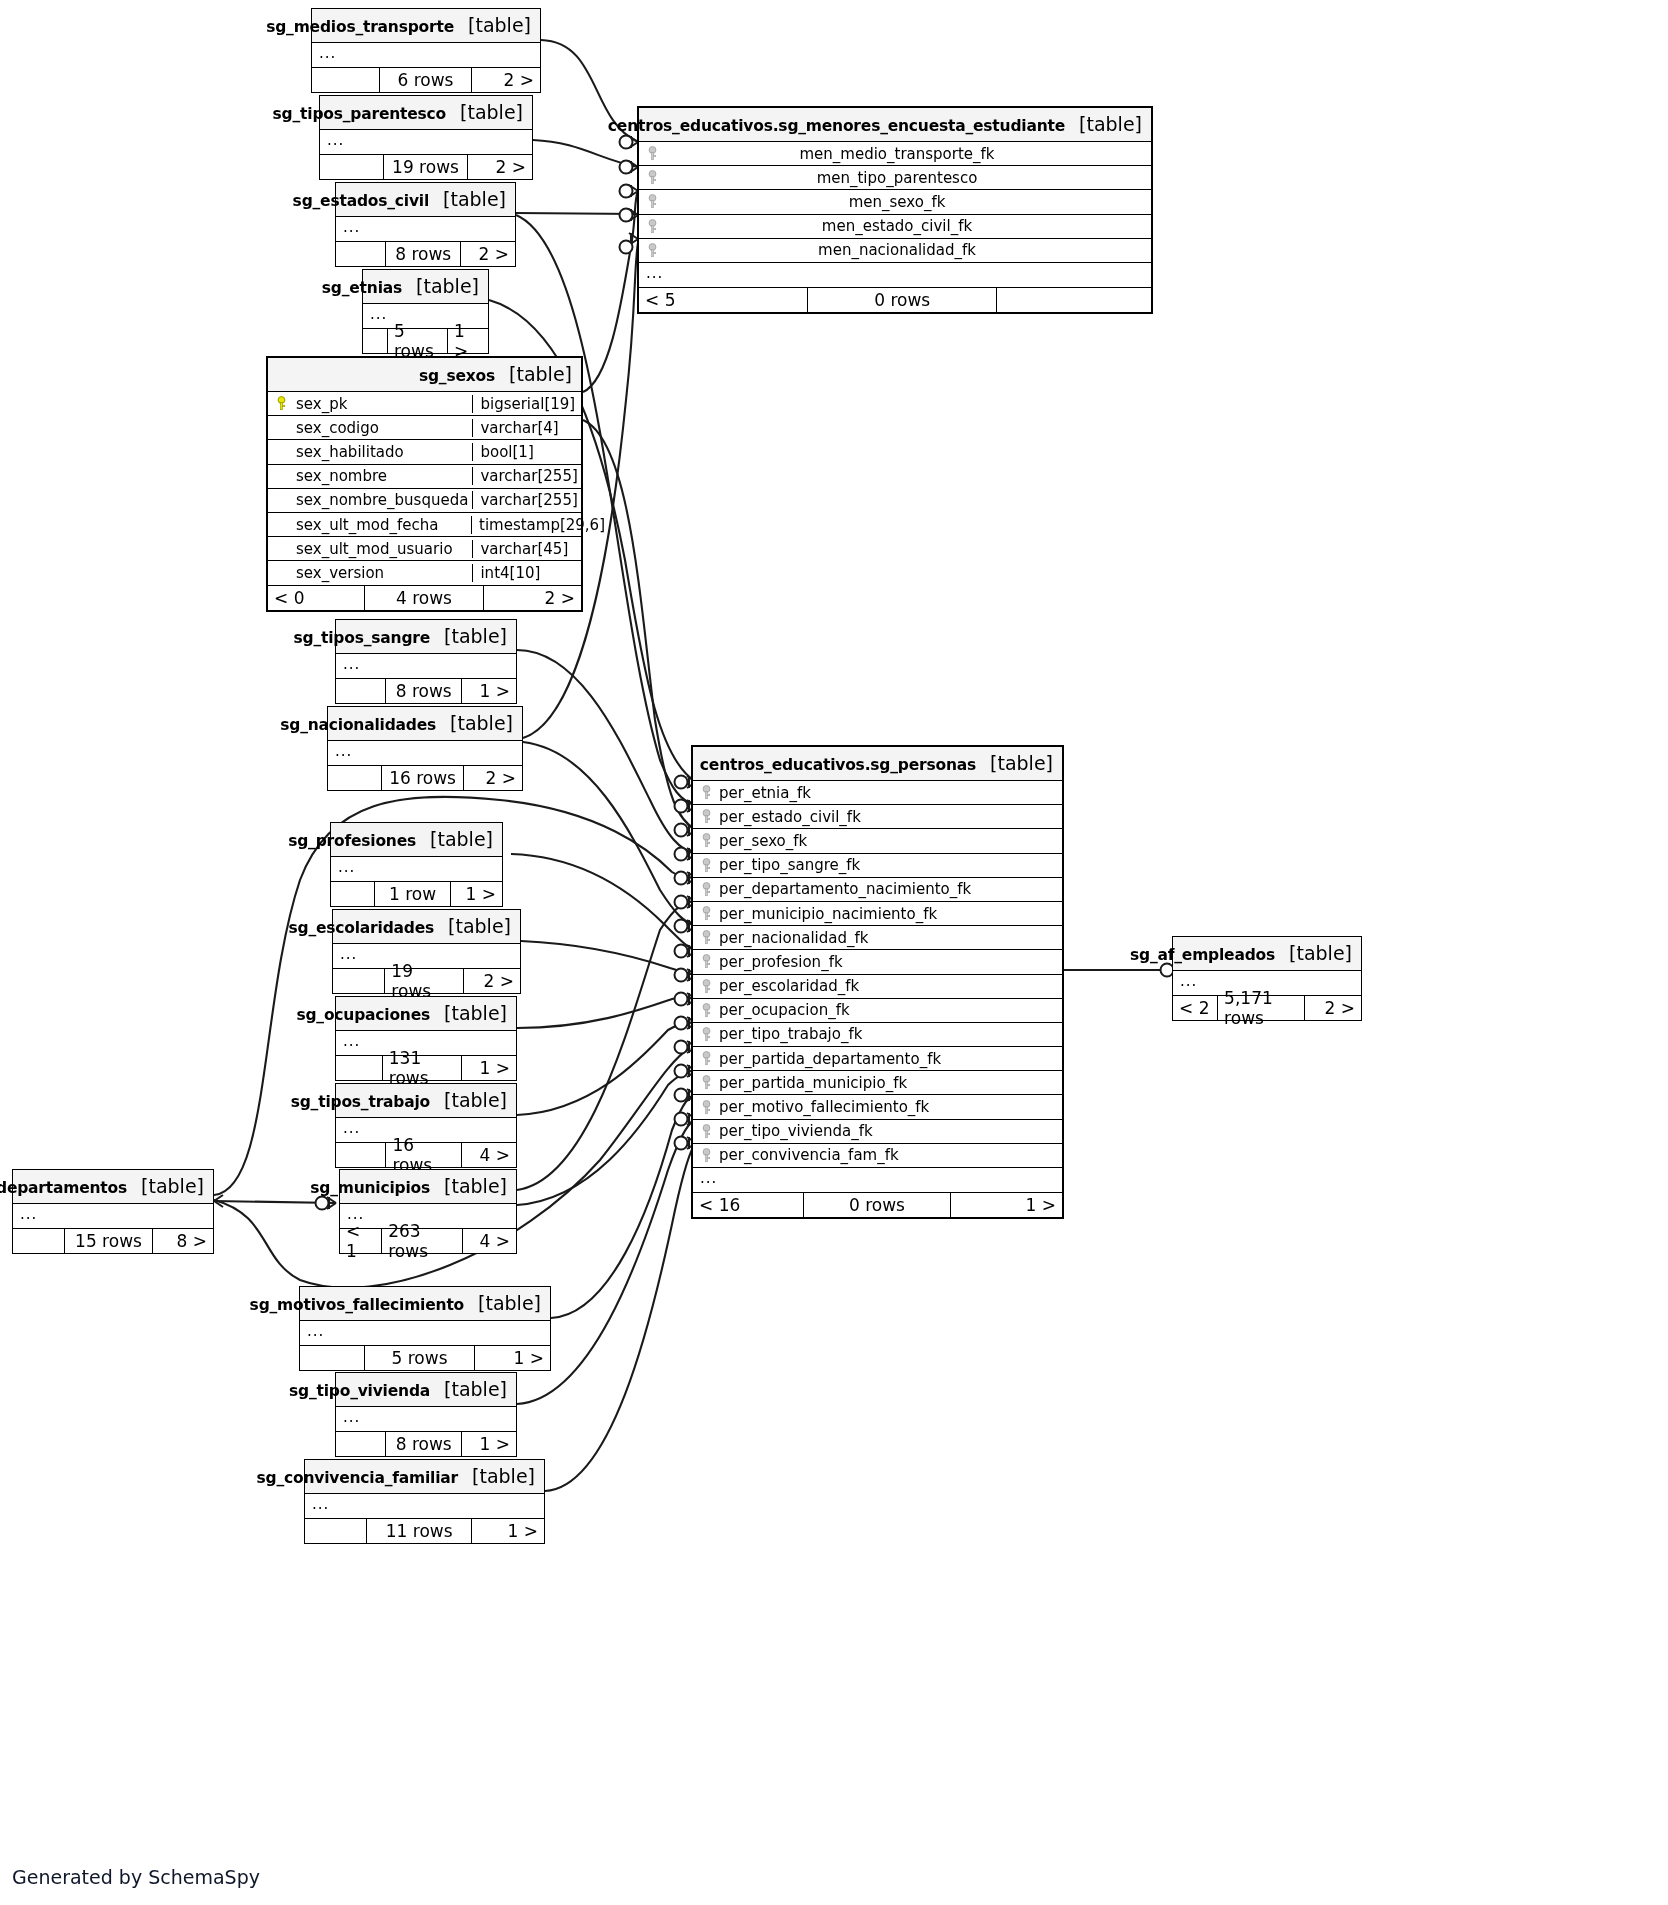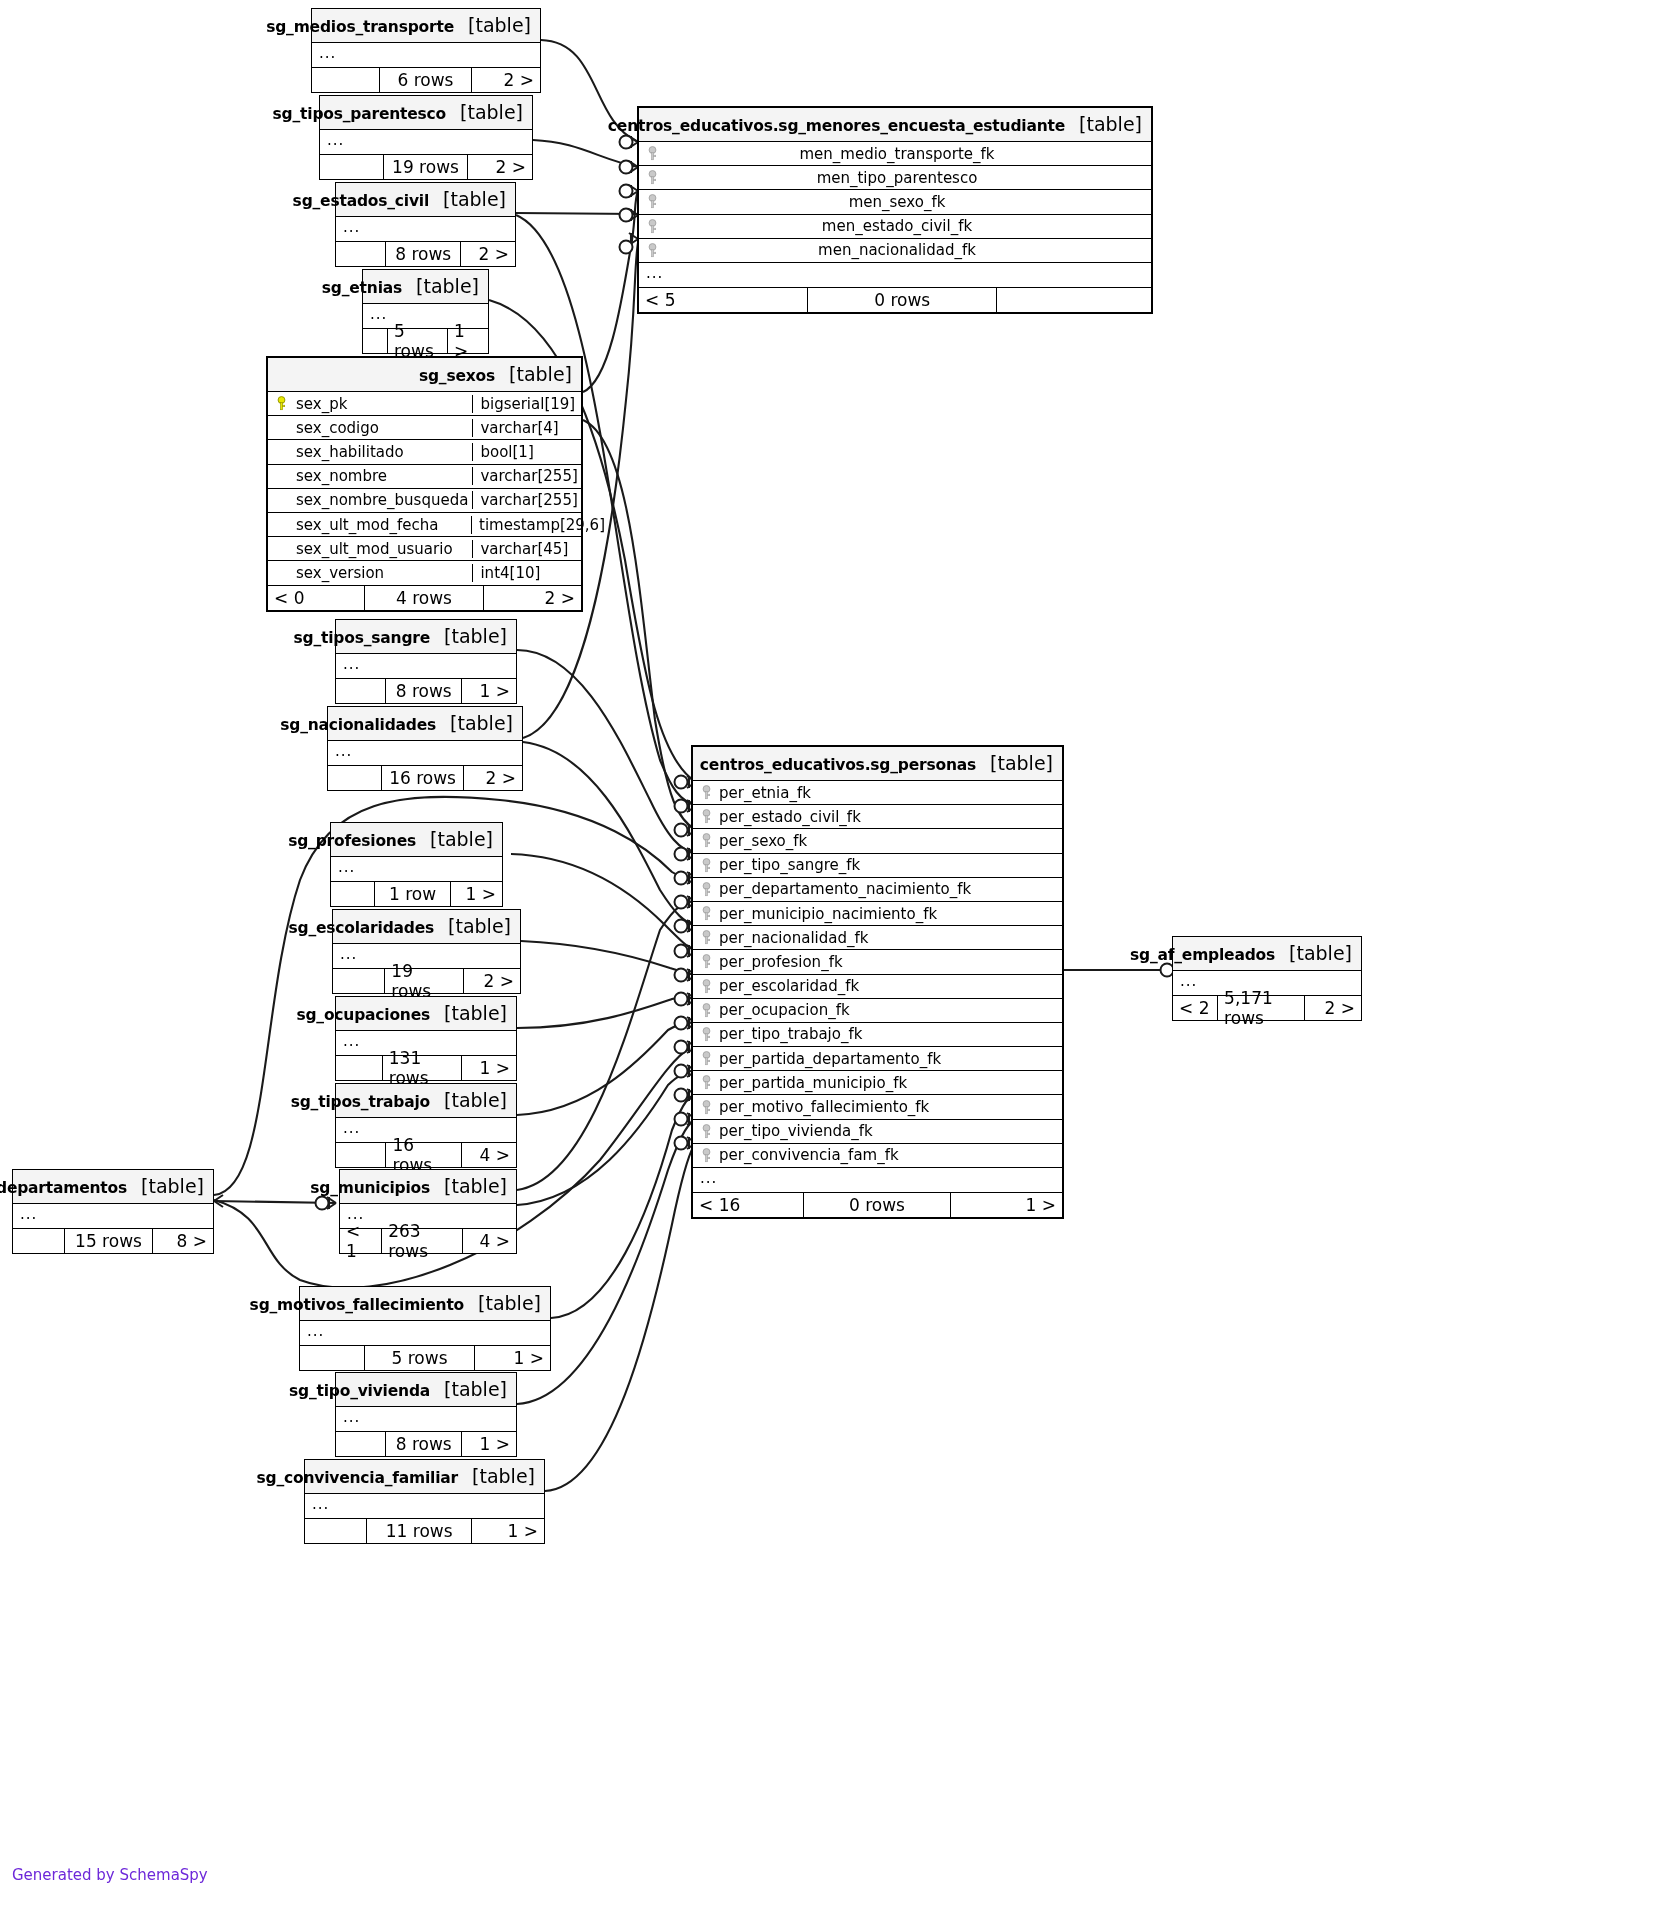--- a/index.html
+++ b/index.html
@@ -131,22 +131,22 @@
     padding-right: 22px;
   }
   .fkrow.left .fklabel {
     text-align: left;
     padding-right: 0;
   }
   .credit {
     position: absolute;
     left: 12px;
     top: 1866px;
-    font-size: 15px;
-    color: #6d28d9;
+    font-size: 19px;
+    color: #0f172a;
   }
 </style>
 </head>
 <body>
 
 <div id="canvas">
 
   <svg id="edges" viewBox="0 0 1668 1905">
     <defs>
       <g id="crowfoot">

